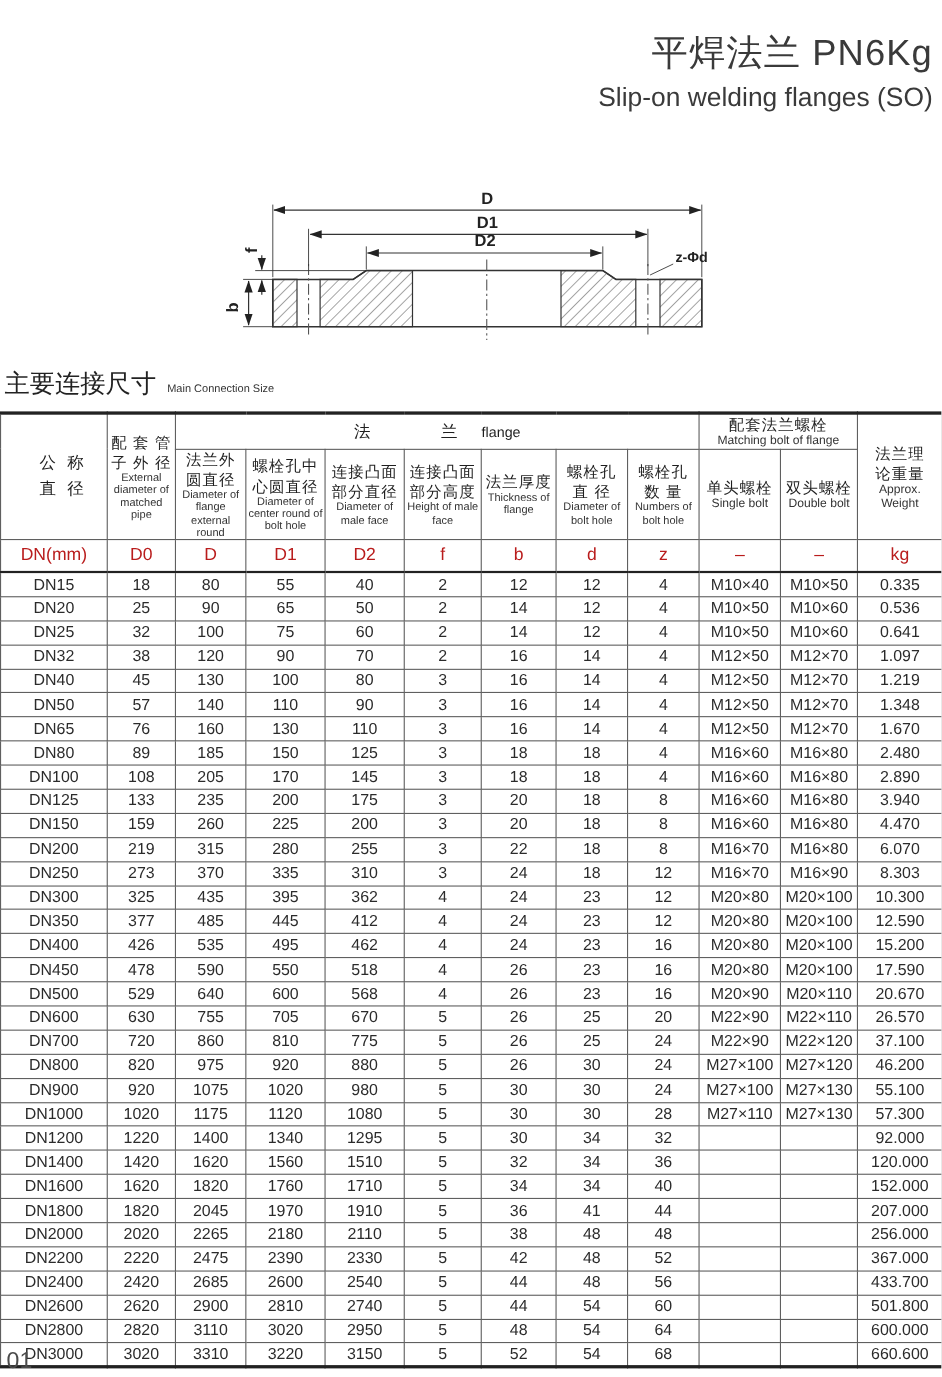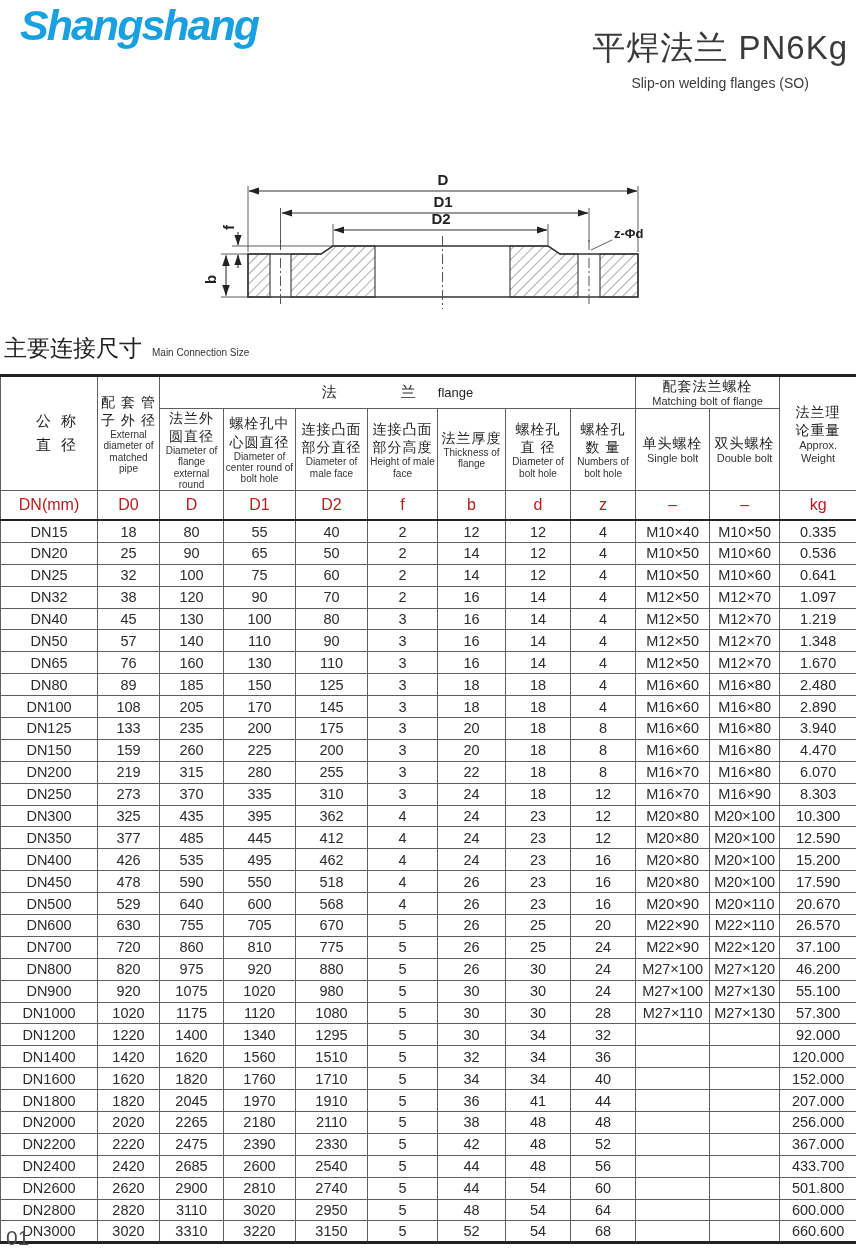--- a/index.html
+++ b/index.html
@@ -7,21 +7,21 @@
   .page {
     position:relative; width:856px; height:1252px; background:#fff;
     font-family:"Liberation Sans", sans-serif; color:#2b2b2b; overflow:hidden;
   }
   
   .logo { position:absolute; left:20px; top:4px; }
   .brand { font-size:43px; font-weight:bold; font-style:italic; letter-spacing:-2px; color:#18a0e0; line-height:1.0; }
   .brand-sub { font-size:25px; font-weight:normal; color:#2aa9e0; letter-spacing:0.5px; margin-top:2px; }
   .titles { position:absolute; right:8px; top:26px; text-align:right;margin-left:36px; }
   .title-zh { font-size:33px; color:#3a3a3a; letter-spacing:1px; }
-  .title-en { font-size:14px; color:#3a3a3a; margin-top:4px;text-align:center; }
+  .title-en { font-size:24px; color:#3a3a3a; margin-top:4px;text-align:center; }
   
   .diagram { position:absolute; left:178px; top:166px; width:524px; height:152px; }
   .dim-label { font-size:15px; font-weight:bold; fill:#222; font-family:"Liberation Sans",sans-serif; }
   .dim-label-sm { font-size:13px; font-weight:bold; fill:#222; font-family:"Liberation Sans",sans-serif; }
   
   .section-title { position:absolute; left:4px; top:333px; font-size:23px; color:#222; }
   .section-title .en { margin-left:10px; color:#333; }
   
   table.main {
     position:absolute; left:0; top:374px; width:856px;
@@ -45,21 +45,20 @@
   tr.h3 th { height:30px; font-size:16px; color:#b91c1c; border-bottom:2px solid #222; }
   tbody td { height:21.9px; font-size:14.5px; color:#2b2b2b; }
   .page-number { position:absolute; left:6px; bottom:2px; font-size:21px; color:#4a4a4a; }
 </style>
 </head>
 <body>
 
 <div class="page">
 
   <div class="logo">
-    <div class="brand">Shangshang</div>
   </div>
   <div class="titles">
     <div class="title-zh">平焊法兰 PN6Kg</div>
     <div class="title-en">Slip-on welding flanges (SO)</div>
   </div>
 
   <div class="diagram">
     <svg width="524" height="152" viewBox="0 0 524 152">
       <defs>
         <pattern id="hatch" width="7" height="7" patternUnits="userSpaceOnUse" patternTransform="rotate(45)">

